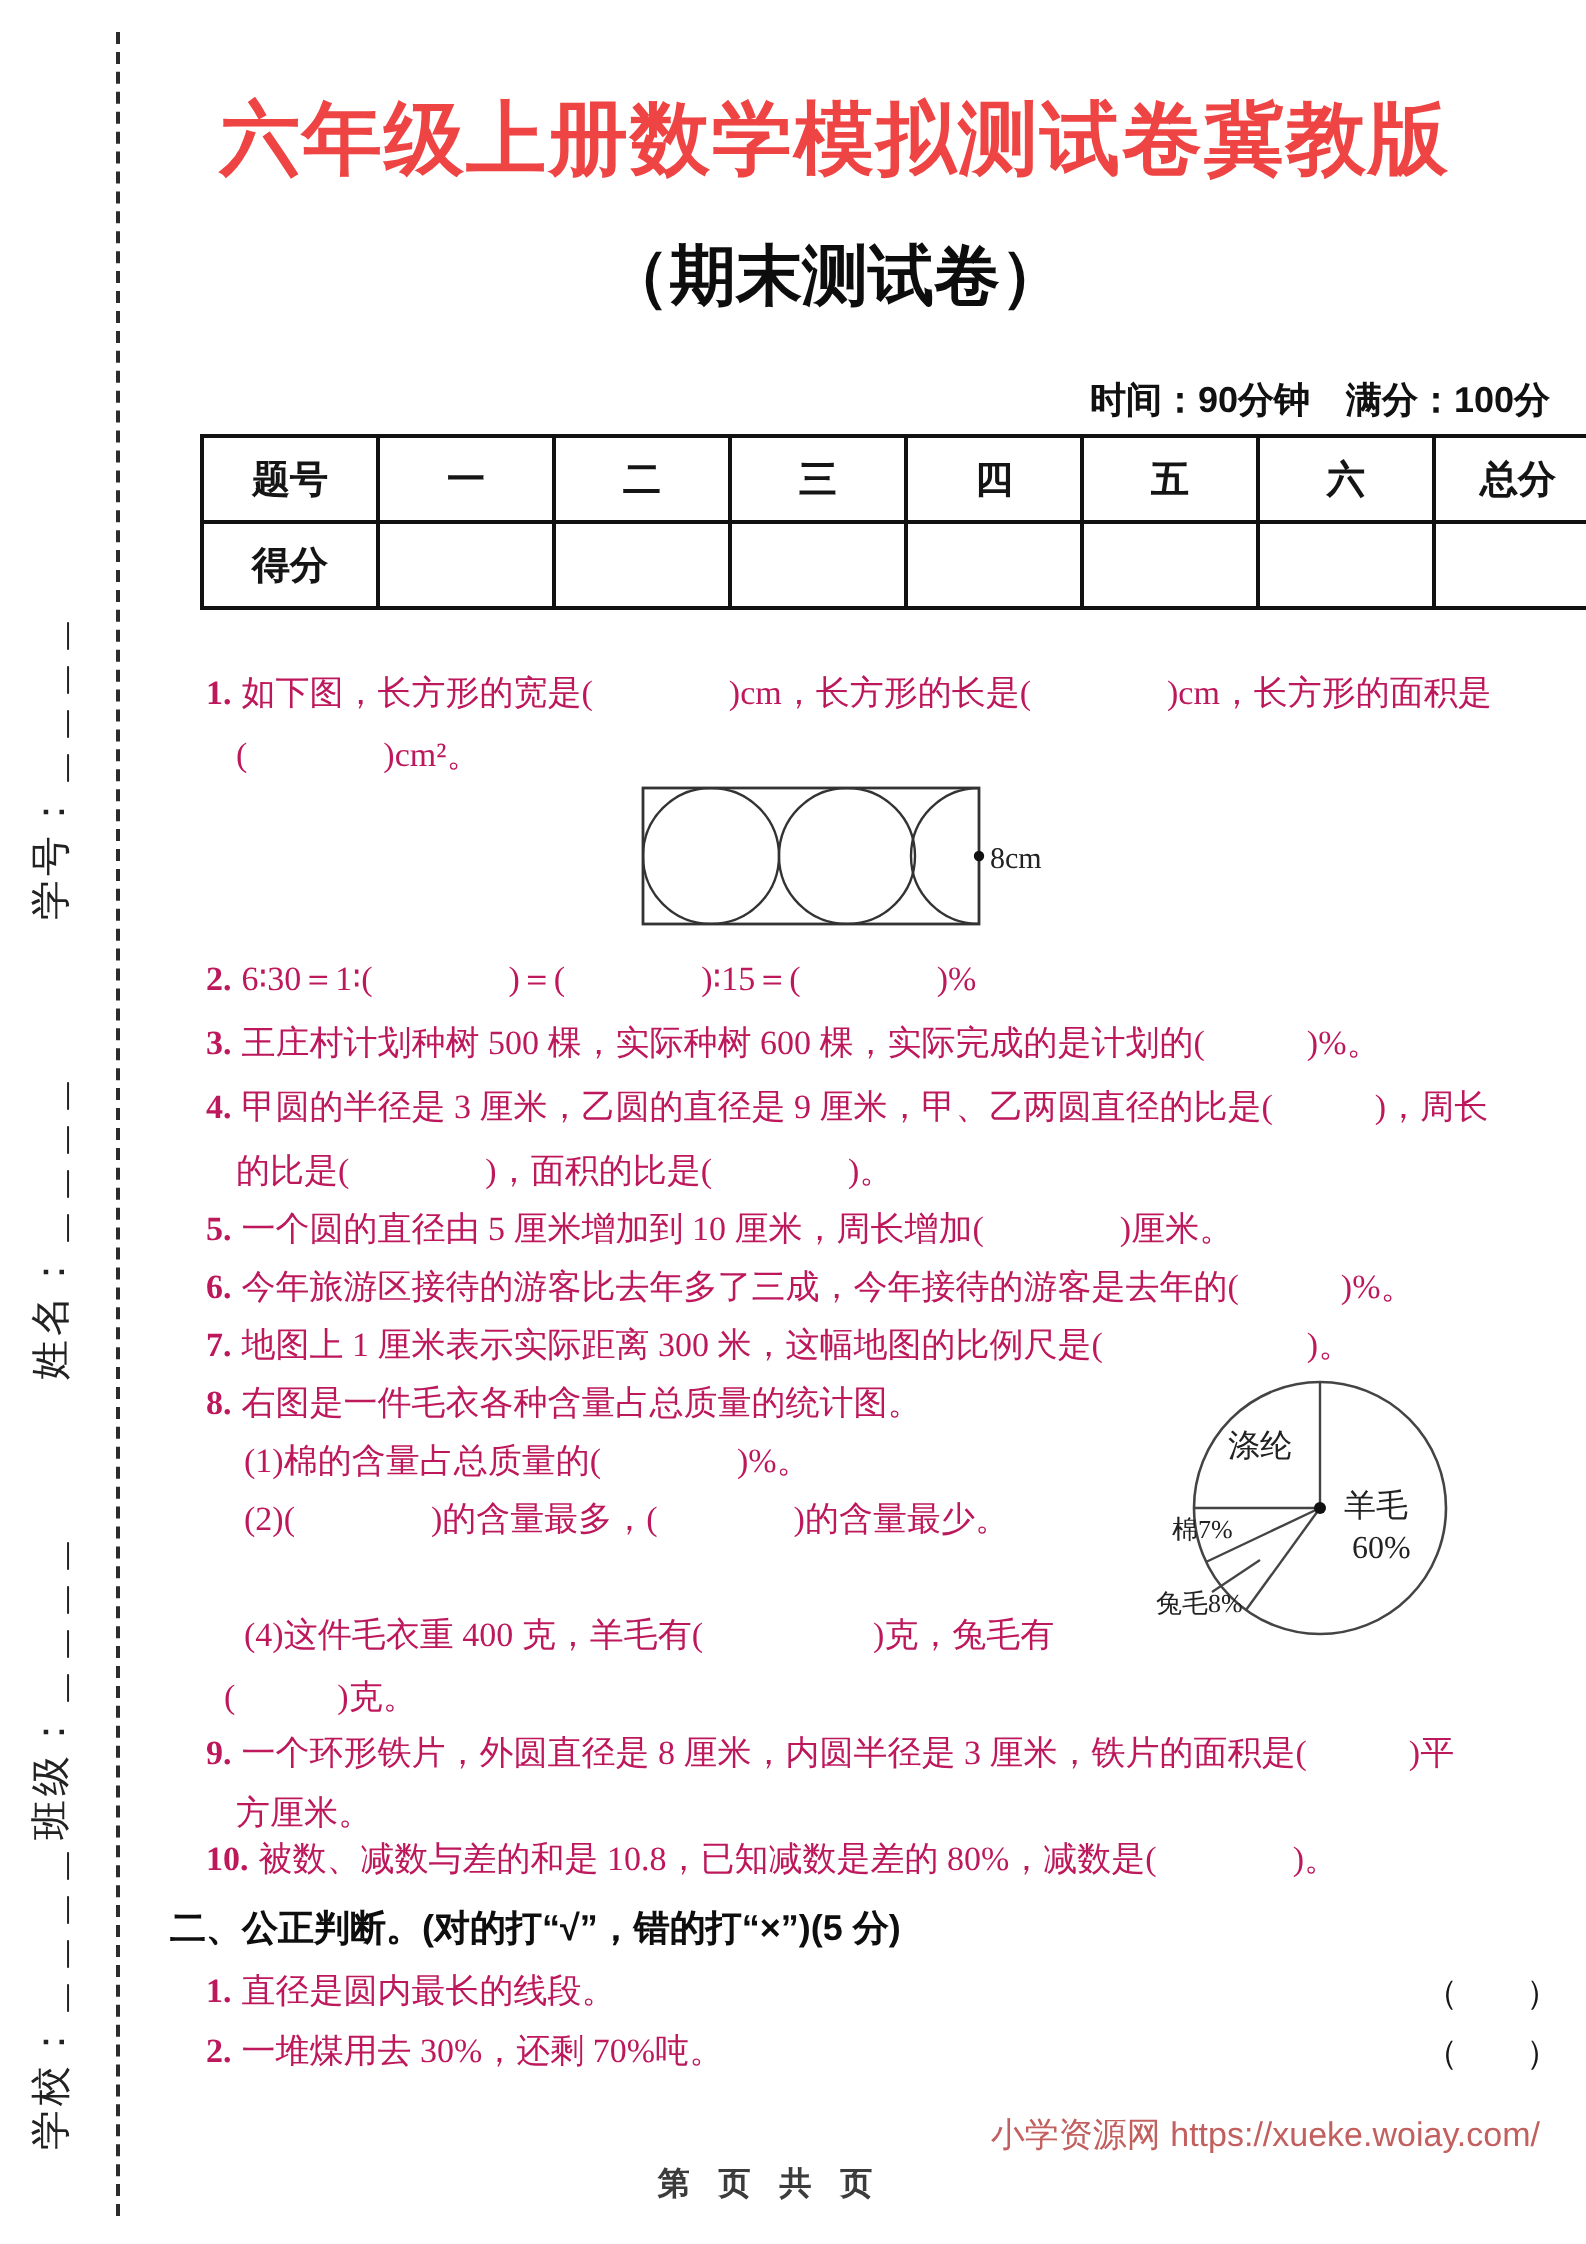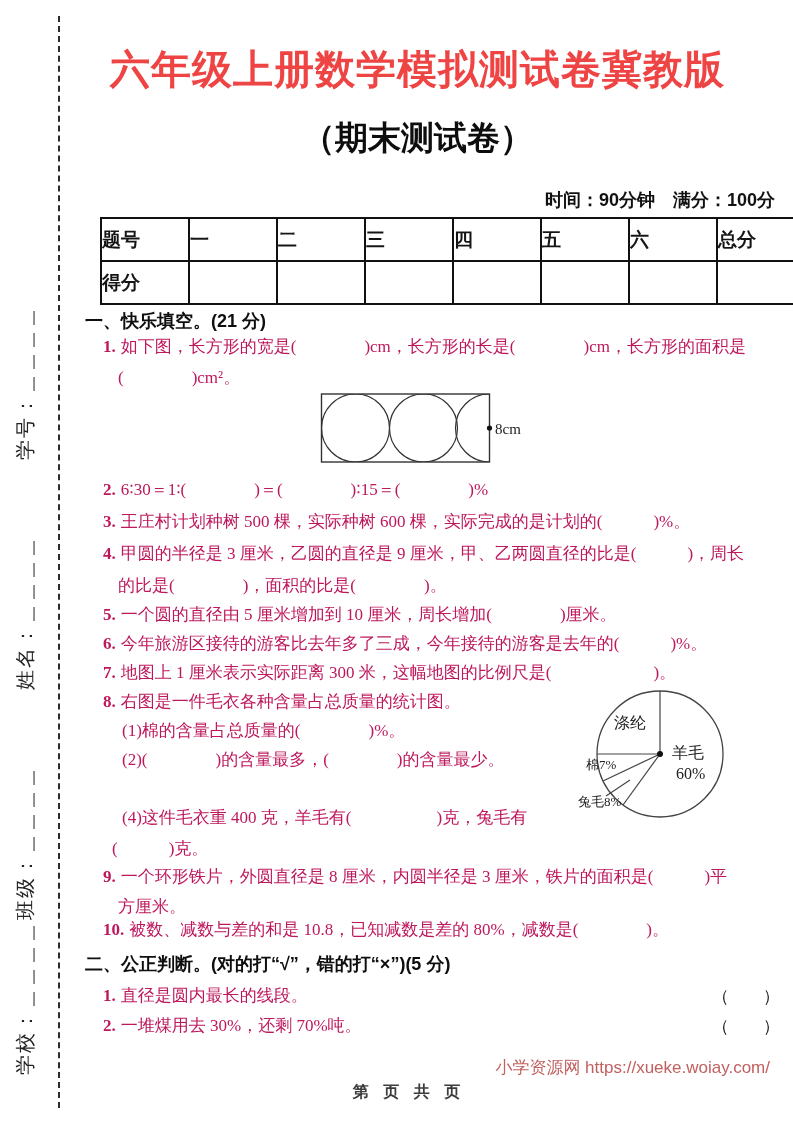--- a/index.html
+++ b/index.html
@@ -16,35 +16,35 @@
     font-family:"Liberation Sans","DejaVu Sans",sans-serif;font-weight:bold;
     font-size:40px;letter-spacing:1px;color:#ef4444;}
   .subtitle{position:absolute;top:116px;left:60px;width:715px;text-align:center;
     font-family:"Liberation Sans","DejaVu Sans",sans-serif;font-weight:bold;
     font-size:33px;color:#0d0d0d;}
   .meta{position:absolute;top:188px;right:18px;
     font-family:"Liberation Sans","DejaVu Sans",sans-serif;font-weight:bold;
     font-size:18px;color:#111;margin-left:21px;}
   table.score{position:absolute;left:100px;top:217px;width:684px;
     border-collapse:collapse;table-layout:fixed;}
-  table.score td{border:2px solid #111;height:41px;text-align:left;
+  table.score td{border:2px solid #111;height:41px;text-align:center;
     vertical-align:middle;font-weight:bold;font-size:19px;padding:0;}
   .c0{width:86px}.cm{width:86px}.c7{width:82px}
   .sec-head{position:absolute;left:85px;white-space:nowrap;
     font-family:"Liberation Sans","DejaVu Sans",sans-serif;font-weight:bold;
     font-size:18px;color:#0e0e0e;}
   .q{position:absolute;white-space:nowrap;font-size:17px;line-height:22px;color:#be185d;}
   .qn{font-weight:bold;margin-right:5px;}
   .ans{position:absolute;left:712px;font-size:17px;color:#181818;}
   svg{position:absolute;}
   .f1{position:absolute;top:1056px;left:0;width:770px;text-align:right;
     font-family:"Liberation Sans","DejaVu Sans",sans-serif;font-size:17px;color:#c26060;}
   .f2{position:absolute;top:1082px;left:0;width:770px;text-align:center;
     font-family:"Liberation Sans","DejaVu Sans",sans-serif;font-weight:bold;
-    font-size:16px;letter-spacing:5px;color:#3c3c3c;margin-left:24px;}
+    font-size:16px;letter-spacing:5px;color:#3c3c3c;}
   .pietext{font-family:"Liberation Serif","DejaVu Serif",serif;fill:#222;}
 </style>
 </head>
 <body>
 
 <div class="page">
 
   <div class="rule-dashed"></div>
 
   <div class="side" style="top:460px">学号：＿＿＿＿</div>
@@ -74,21 +74,20 @@
         <td></td>
         <td></td>
         <td></td>
         <td></td>
         <td></td>
         <td></td>
       </tr>
     </tbody>
   </table>
 
-  <div class="sec-head" style="top:309px">一、快乐填空。(21 分)</div>
 
   <div class="q" style="top:336px;left:103px"><b class="qn">1.</b><span>如下图，长方形的宽是(　　　　)cm，长方形的长是(　　　　)cm，长方形的面积是</span></div>
   <div class="q" style="top:367px;left:118px"><span>(　　　　)cm²。</span></div>
 
   <svg style="left:320px;top:392px" width="215" height="76" viewBox="0 0 215 76">
     <defs>
         <clipPath id="rectclip">
           <rect x="1.5" y="2" width="168" height="68"></rect>
         </clipPath>
       </defs>

